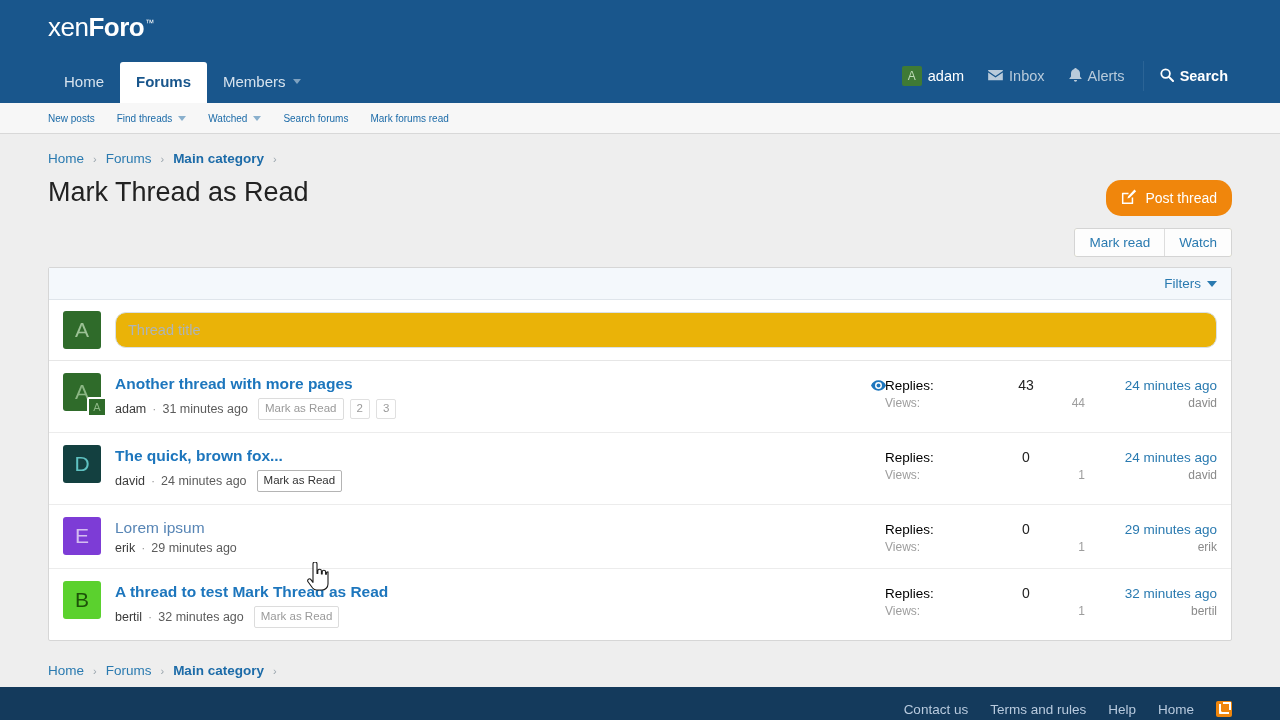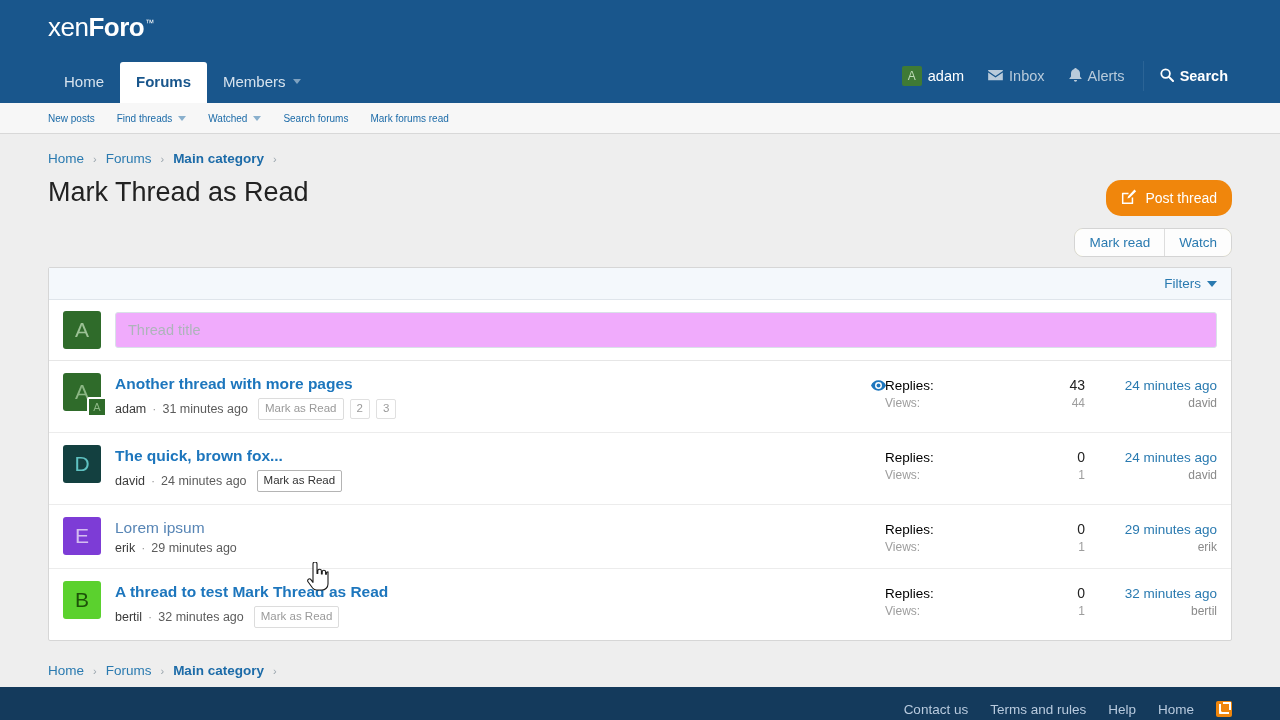--- a/index.html
+++ b/index.html
@@ -164,21 +164,21 @@
 
   .btnrow {
     display: flex;
     justify-content: flex-end;
     margin-top: 12px;
   }
   .btngroup {
     display: flex;
     background: #fef9c3;
     border: 1px solid #d4d4d4;
-    border-radius: 9px;
+    border-radius: 3px;
     overflow: hidden;
   }
   .btngroup .gb {
     font-size: 13.5px;
     color: #2a7ab0;
     padding: 6px 14px;
     cursor: pointer;
     background: #fdfdfd;
     border: none;
     font-family: inherit;
@@ -222,23 +222,23 @@
     width: 38px; height: 38px;
     border-radius: 3px;
     display: flex;
     align-items: center;
     justify-content: center;
     font-size: 21px;
     flex: none;
   }
   .qp-input {
     flex: 1;
-    background: #f0abfc;
+    background: #eab308;
     border: 1px solid #d9e1e8;
-    border-radius: 3px;
+    border-radius: 11px;
     height: 36px;
     padding: 0 12px;
     font-size: 14.5px;
     color: #333;
     font-family: inherit;
     outline: none;
   }
   .qp-input::placeholder { color: #adb4ba; }
 
   
@@ -313,21 +313,21 @@
     display: flex;
     align-items: flex-start;
     padding-top: 3px;
     position: relative;
   }
   .eye { position: absolute; left: -14px; top: 4px; }
   .stat-lbls { width: 82px; }
   .stat-vals { flex: 1; text-align: right; }
   .s1 { font-size: 13.5px; color: #000000; line-height: 19px; }
   .s2 { font-size: 12px; color: #9d9d9d; line-height: 17px; }
-  .v1 { font-size: 14px; color: #222222; line-height: 19px; }
+  .v1 { font-size: 14px; color: #222222; line-height: 19px; text-align: center; }
   .v2 { font-size: 12px; color: #9d9d9d; line-height: 17px; }
 
   .tlast {
     width: 132px;
     flex: none;
     text-align: right;
     padding-top: 3px;
   }
   .tlast .when {
     font-size: 13.5px;

